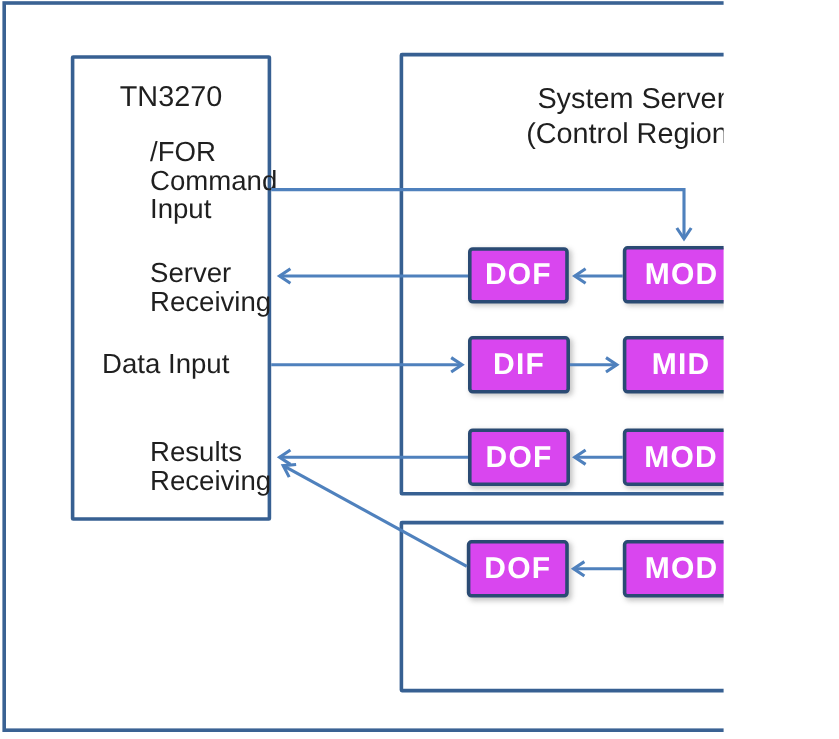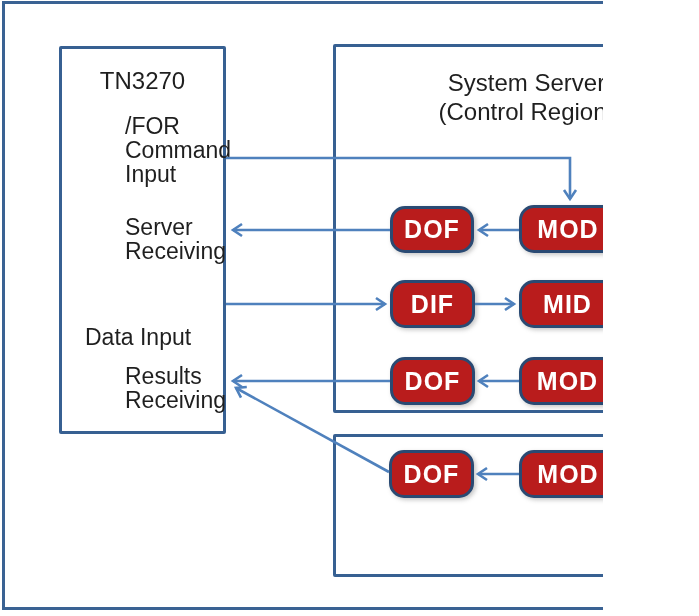--- a/index.html
+++ b/index.html
@@ -9,22 +9,22 @@
   }
   .frame{
     position:absolute;left:2px;top:1px;width:691px;height:609px;
     border:3px solid #3a6293;background:#fff;box-sizing:border-box;
   }
   .bigbox{
     position:absolute;border:3px solid #376092;background:#fff;
     box-sizing:border-box;border-radius:2px;
   }
   .smallbox{
-    position:absolute;background:#b91c1c;border:3px solid #2a4a73;
-    box-sizing:border-box;border-radius:15px;
+    position:absolute;background:#d946ef;border:3px solid #2a4a73;
+    box-sizing:border-box;border-radius:4px;
     display:flex;align-items:center;justify-content:center;
     color:#ffffff;font-weight:bold;font-size:25px;letter-spacing:1px;
     box-shadow:2px 2px 4px rgba(130,130,130,0.45);
   }
   .lbl{position:absolute;font-size:23px;line-height:24px;}
   .pre{white-space:pre-line;padding-left:40px;}
   .title{position:absolute;text-align:center;font-size:24px;line-height:29px;}
   svg.connectors{position:absolute;left:0;top:0;pointer-events:none;}
 </style>
 </head>
@@ -34,21 +34,21 @@
 
   <div class="frame"></div>
 
   <div class="bigbox" style="left:59px;top:46px;width:167px;height:388px;"></div>
   <div class="title" style="left:59px;top:66px;width:167px;">TN3270</div>
   <div class="lbl pre" style="left:85px;top:114px;">/FOR
 Command
 Input</div>
   <div class="lbl pre" style="left:85px;top:215px;">Server
 Receiving</div>
-  <div class="lbl" style="left:85px;top:291px;margin-top:34px;">Data Input</div>
+  <div class="lbl" style="left:85px;top:291px;">Data Input</div>
   <div class="lbl pre" style="left:85px;top:364px;">Results
 Receiving</div>
 
   <div class="bigbox" style="left:333px;top:44px;width:307px;height:369px;"></div>
   <div class="title pre" style="left:333px;top:68px;width:307px;">System Server
 (Control Region)</div>
 
   <div class="smallbox" style="left:390px;top:206px;width:84px;height:47px;">DOF</div>
   <div class="smallbox" style="left:519px;top:205px;width:98px;height:48px;">MOD</div>
   <div class="smallbox" style="left:390px;top:280px;width:85px;height:48px;">DIF</div>

